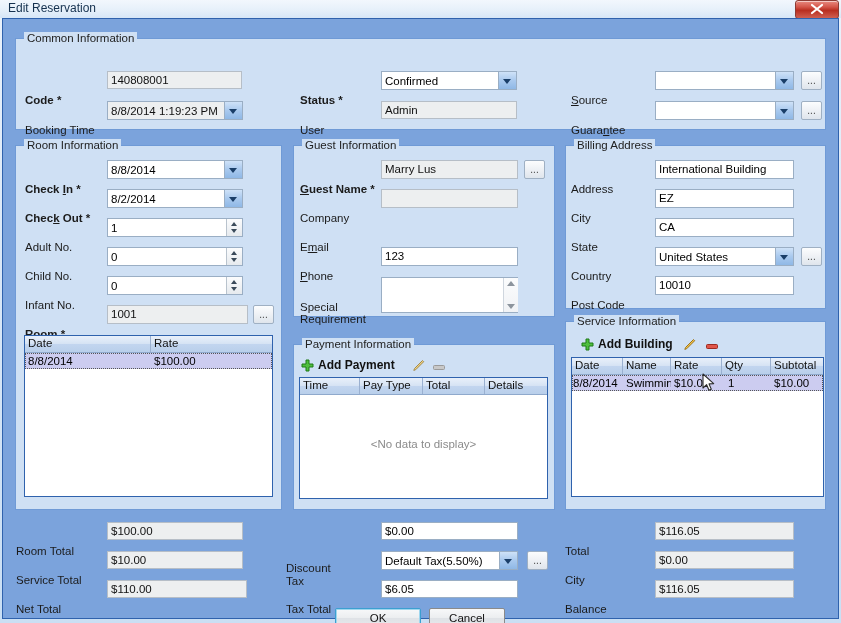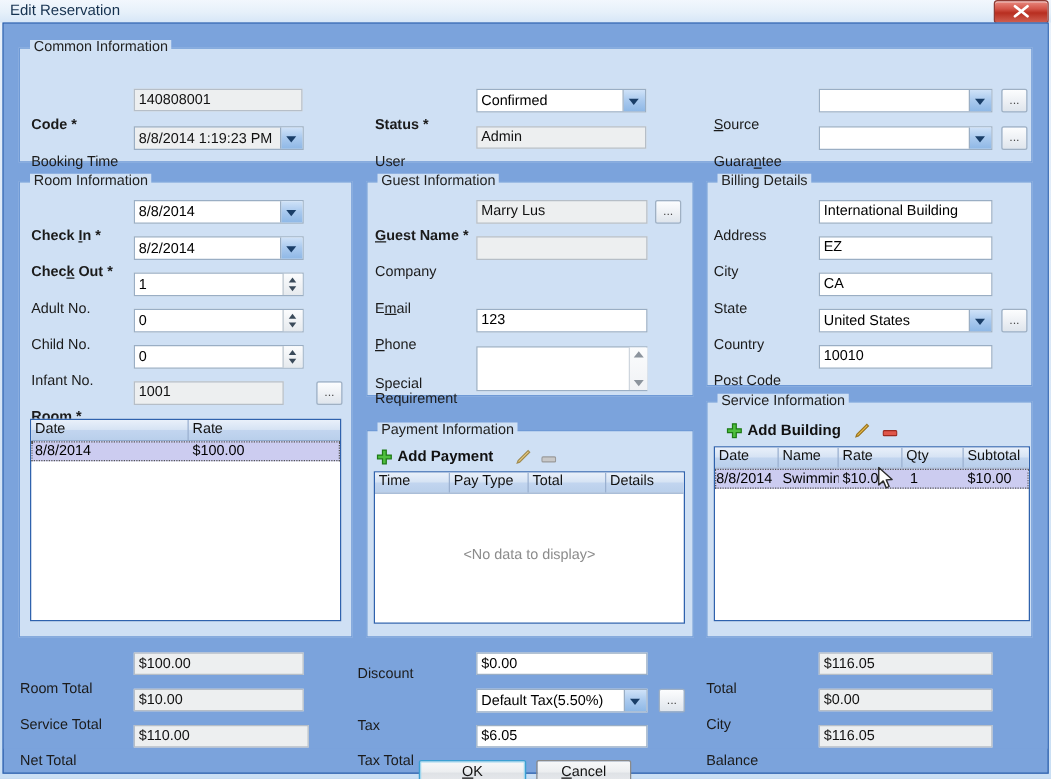--- a/index.html
+++ b/index.html
@@ -244,21 +244,21 @@
       <div class="btns"></div>
     </div>
 
     <div class="lbl" style="left:22px;top:260px;">Infant No.</div>
     <div class="spin" style="left:104px;top:257px;width:136px;">
       <div class="val">0</div>
       <div class="btns"></div>
     </div>
 
     <div class="lbl b" style="left:22px;top:289px;">Room *</div>
-    <div class="fld ro" style="left:104px;top:286px;width:120px;height:19px;">1001</div>
+    <div class="fld ro" style="left:104px;top:286px;width:141px;height:19px;">1001</div>
     <div class="ellip" style="left:250px;top:286px;">...</div>
 
     <div class="grid" style="left:21px;top:316px;width:249px;height:162px;">
       <div class="grid-head">
         <div class="c" style="width:126px;">Date</div>
         <div class="c" style="width:121px;border-right:none;">Rate</div>
       </div>
       <div class="grid-row sel">
         <div class="c" style="width:126px;">8/8/2014</div>
         <div class="c" style="width:121px;">$100.00</div>
@@ -282,21 +282,21 @@
 
     <div class="lbl" style="left:297px;top:262px;">Special</div>
     <div class="lbl" style="left:297px;top:274px;">Requirement</div>
     <textarea class="ta" style="left: 378px; top: 258px; width: 137px; height: 36px;" value=""></textarea>
     <div style="position:absolute;left:500px;top:259px;width:14px;height:34px;background:linear-gradient(to bottom,#fbfcfd,#f0f2f5);border-left:1px solid #cfd6de;">
       <div style="position:absolute;left:3px;top:3px;border-left:4px solid transparent;border-right:4px solid transparent;border-bottom:5px solid #8c949d;"></div>
       <div style="position:absolute;left:3px;bottom:3px;border-left:4px solid transparent;border-right:4px solid transparent;border-top:5px solid #8c949d;"></div>
     </div>
 
     <div class="grp" style="left:562px;top:126px;width:261px;height:164px;">
-      <div class="grp-title">Billing Details</div>
+      <div class="grp-title">Billing Address</div>
     </div>
     <div class="lbl" style="left:568px;top:144px;">Address</div>
     <div class="fld" style="left:652px;top:141px;width:139px;height:19px;">International Building</div>
 
     <div class="lbl" style="left:568px;top:173px;">City</div>
     <div class="fld" style="left:652px;top:170px;width:139px;height:19px;">EZ</div>
 
     <div class="lbl" style="left:568px;top:202px;">State</div>
     <div class="fld" style="left:652px;top:199px;width:139px;height:19px;">CA</div>
 
@@ -369,21 +369,21 @@
 
     <div class="lbl" style="left:13px;top:506px;">Room Total</div>
     <div class="fld ro" style="left:104px;top:503px;width:136px;">$100.00</div>
 
     <div class="lbl" style="left:13px;top:535px;">Service Total</div>
     <div class="fld ro" style="left:104px;top:532px;width:136px;">$10.00</div>
 
     <div class="lbl" style="left:13px;top:564px;">Net Total</div>
     <div class="fld ro" style="left:104px;top:561px;width:140px;">$110.00</div>
 
-    <div class="lbl" style="left:283px;top:494px;">Discount</div>
+    <div class="lbl" style="left:283px;top:523px;">Discount</div>
     <div class="fld" style="left:378px;top:503px;width:137px;">$0.00</div>
 
     <div class="lbl" style="left:283px;top:536px;">Tax</div>
     <div class="combo" style="left:378px;top:532px;width:137px;">
       <div class="val" style="width:115px;">Default Tax(5.50%)</div>
       <div class="arrow"></div>
     </div>
     <div class="ellip" style="left:524px;top:532px;">...</div>
 
     <div class="lbl" style="left:283px;top:564px;">Tax Total</div>

